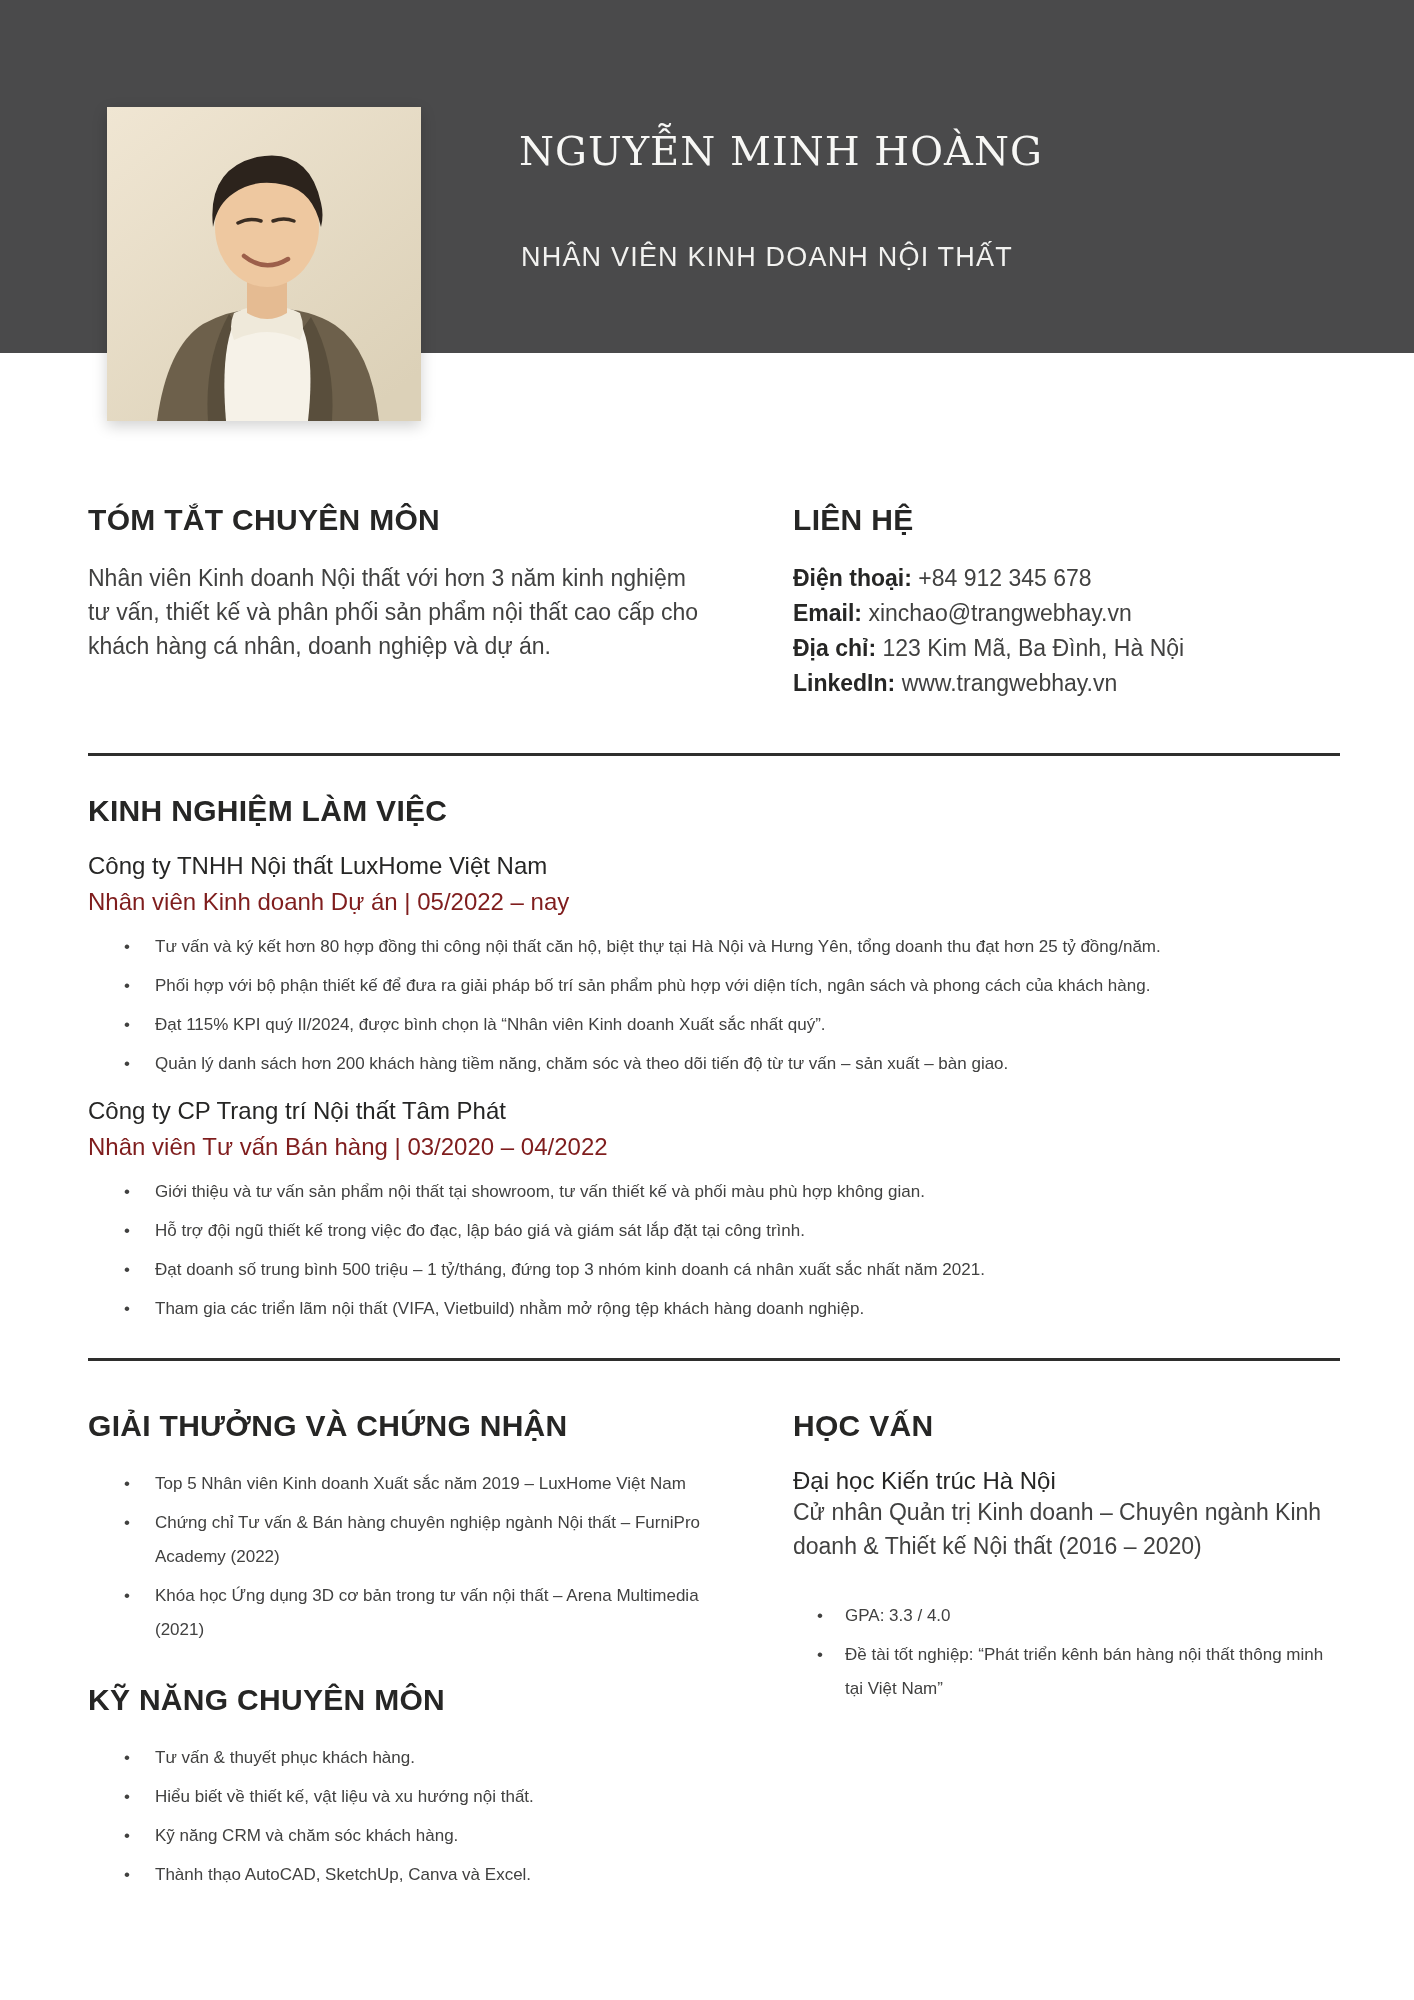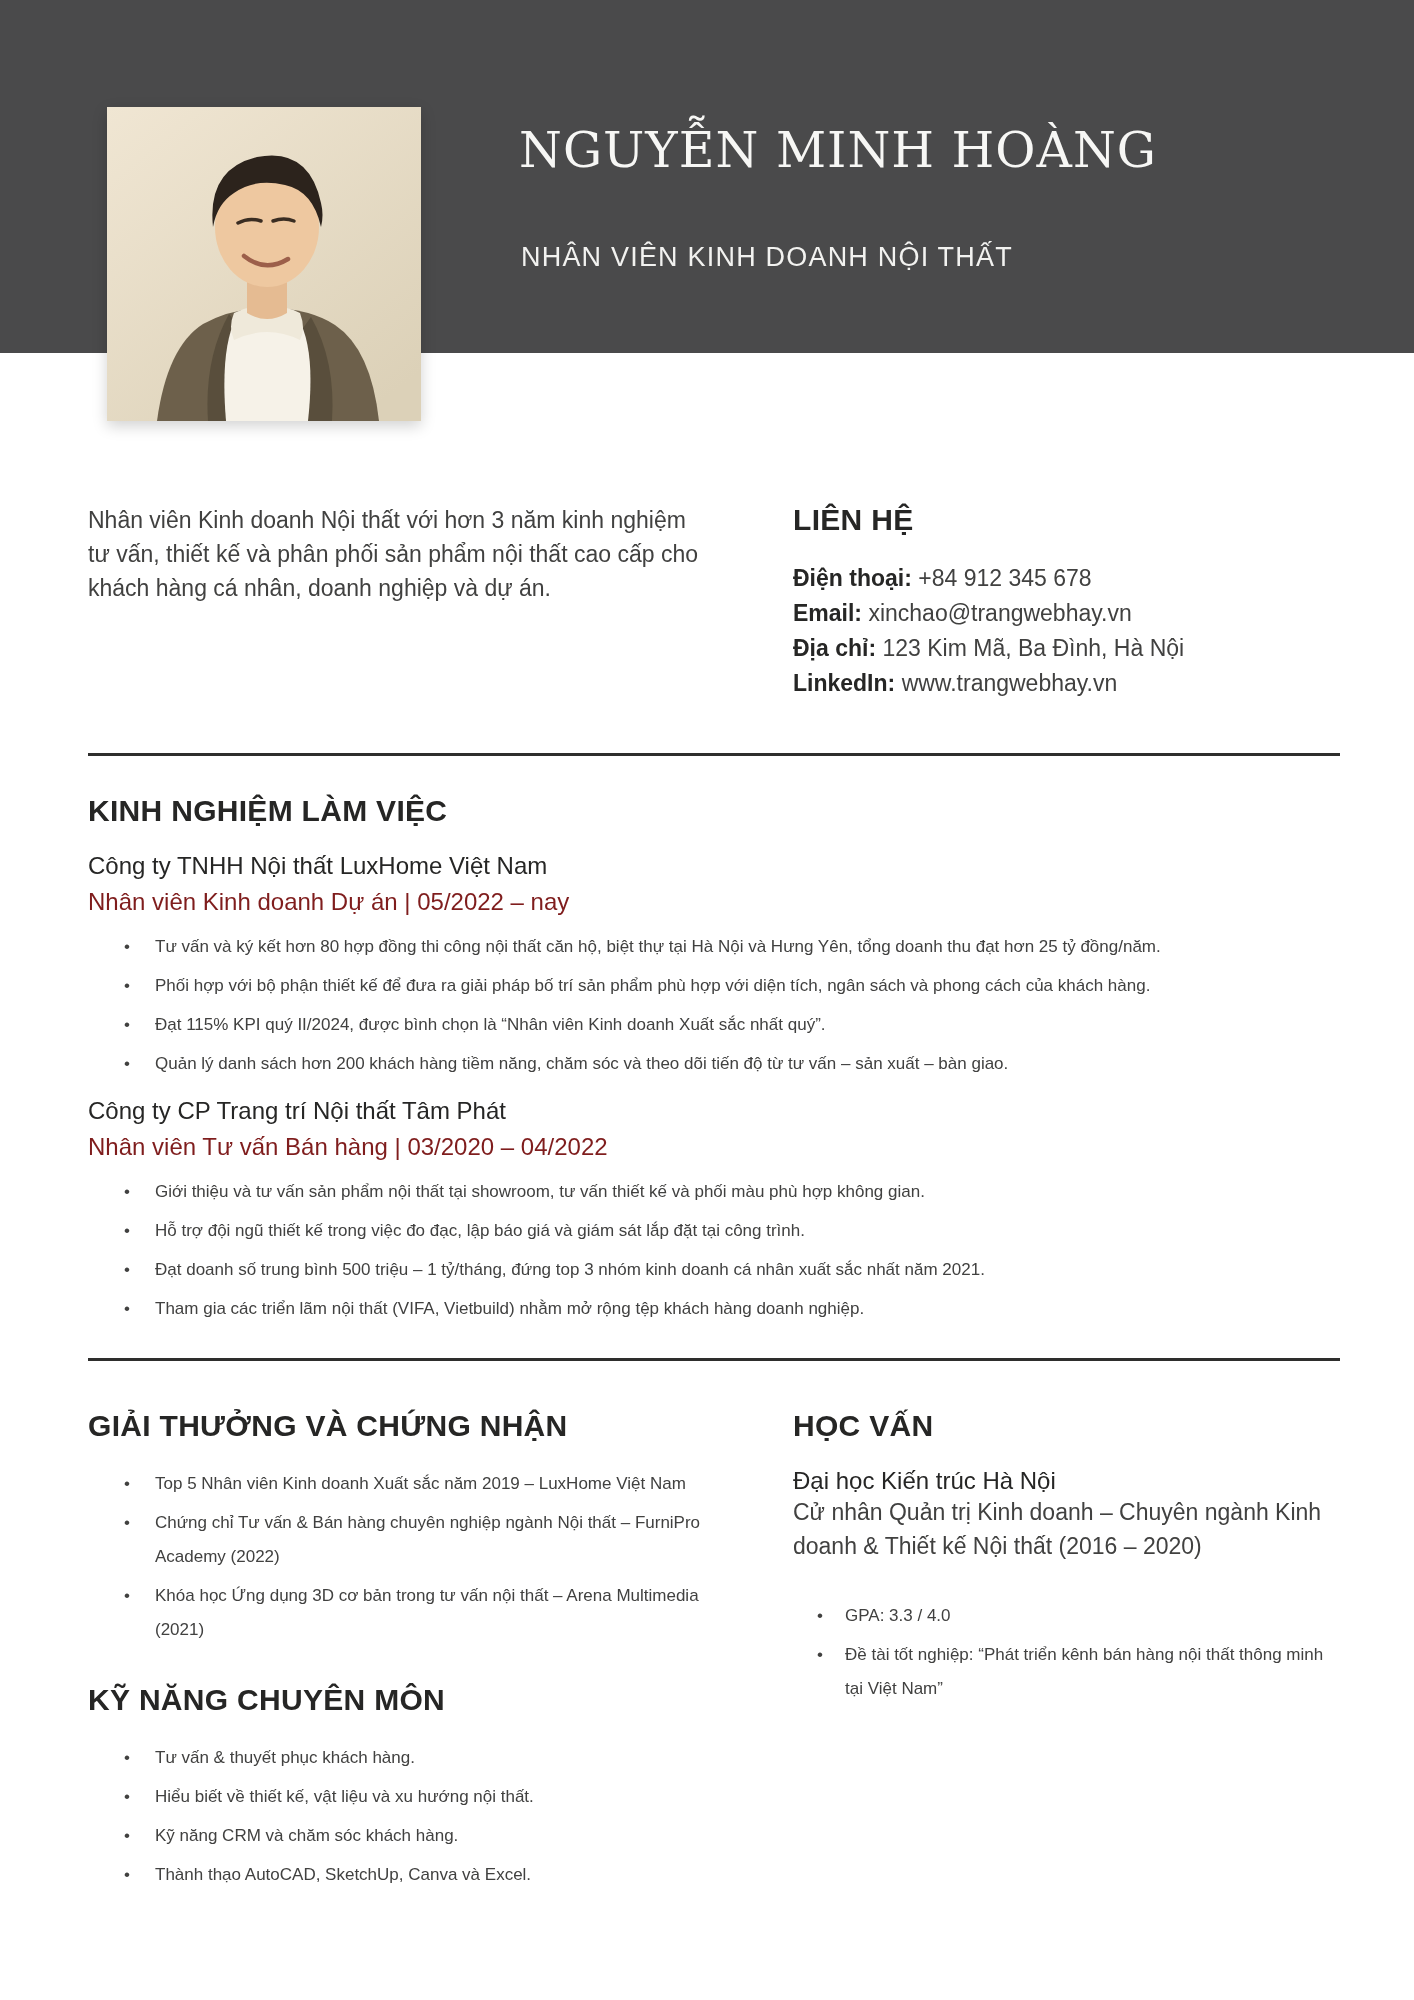--- a/index.html
+++ b/index.html
@@ -22,21 +22,21 @@
     height: 353px;
     background: #4a4a4b;
   }
   .name {
     position: absolute;
     left: 519px;
     top: 118px;
     margin: 0;
     font-family: "DejaVu Serif", serif;
     font-weight: normal;
-    font-size: 49px;
+    font-size: 40px;
     line-height: 66px;
     letter-spacing: 1px;
     color: #f7f7f5;
     white-space: nowrap;
   }
   .subtitle {
     position: absolute;
     left: 521px;
     top: 242px;
     font-size: 27px;
@@ -179,20 +179,21 @@
       <path d="M166 114 q11 -4 21 0" stroke="#3a2d22" stroke-width="3.5" fill="none" stroke-linecap="round"></path>
 
       <path d="M137 149 q21 17 44 3" stroke="#9c5f4a" stroke-width="4.5" fill="none" stroke-linecap="round"></path>
     </svg>
   </div>
 
   <main class="content">
 
     <section class="grid">
       <div>
+        <h2>TÓM TẮT CHUYÊN MÔN</h2>
         <p class="summary-text">Nhân viên Kinh doanh Nội thất với hơn 3 năm kinh nghiệm tư vấn, thiết kế và phân phối sản phẩm nội thất cao cấp cho khách hàng cá nhân, doanh nghiệp và dự án.</p>
       </div>
       <div>
         <h2>LIÊN HỆ</h2>
         <div class="contact-line"><span class="bold-label">Điện thoại:</span> <span>+84 912 345 678</span></div>
         <div class="contact-line"><span class="bold-label">Email:</span> <span>xinchao@trangwebhay.vn</span></div>
         <div class="contact-line"><span class="bold-label">Địa chỉ:</span> <span>123 Kim Mã, Ba Đình, Hà Nội</span></div>
         <div class="contact-line"><span class="bold-label">LinkedIn:</span> <span>www.trangwebhay.vn</span></div>
       </div>
     </section>

